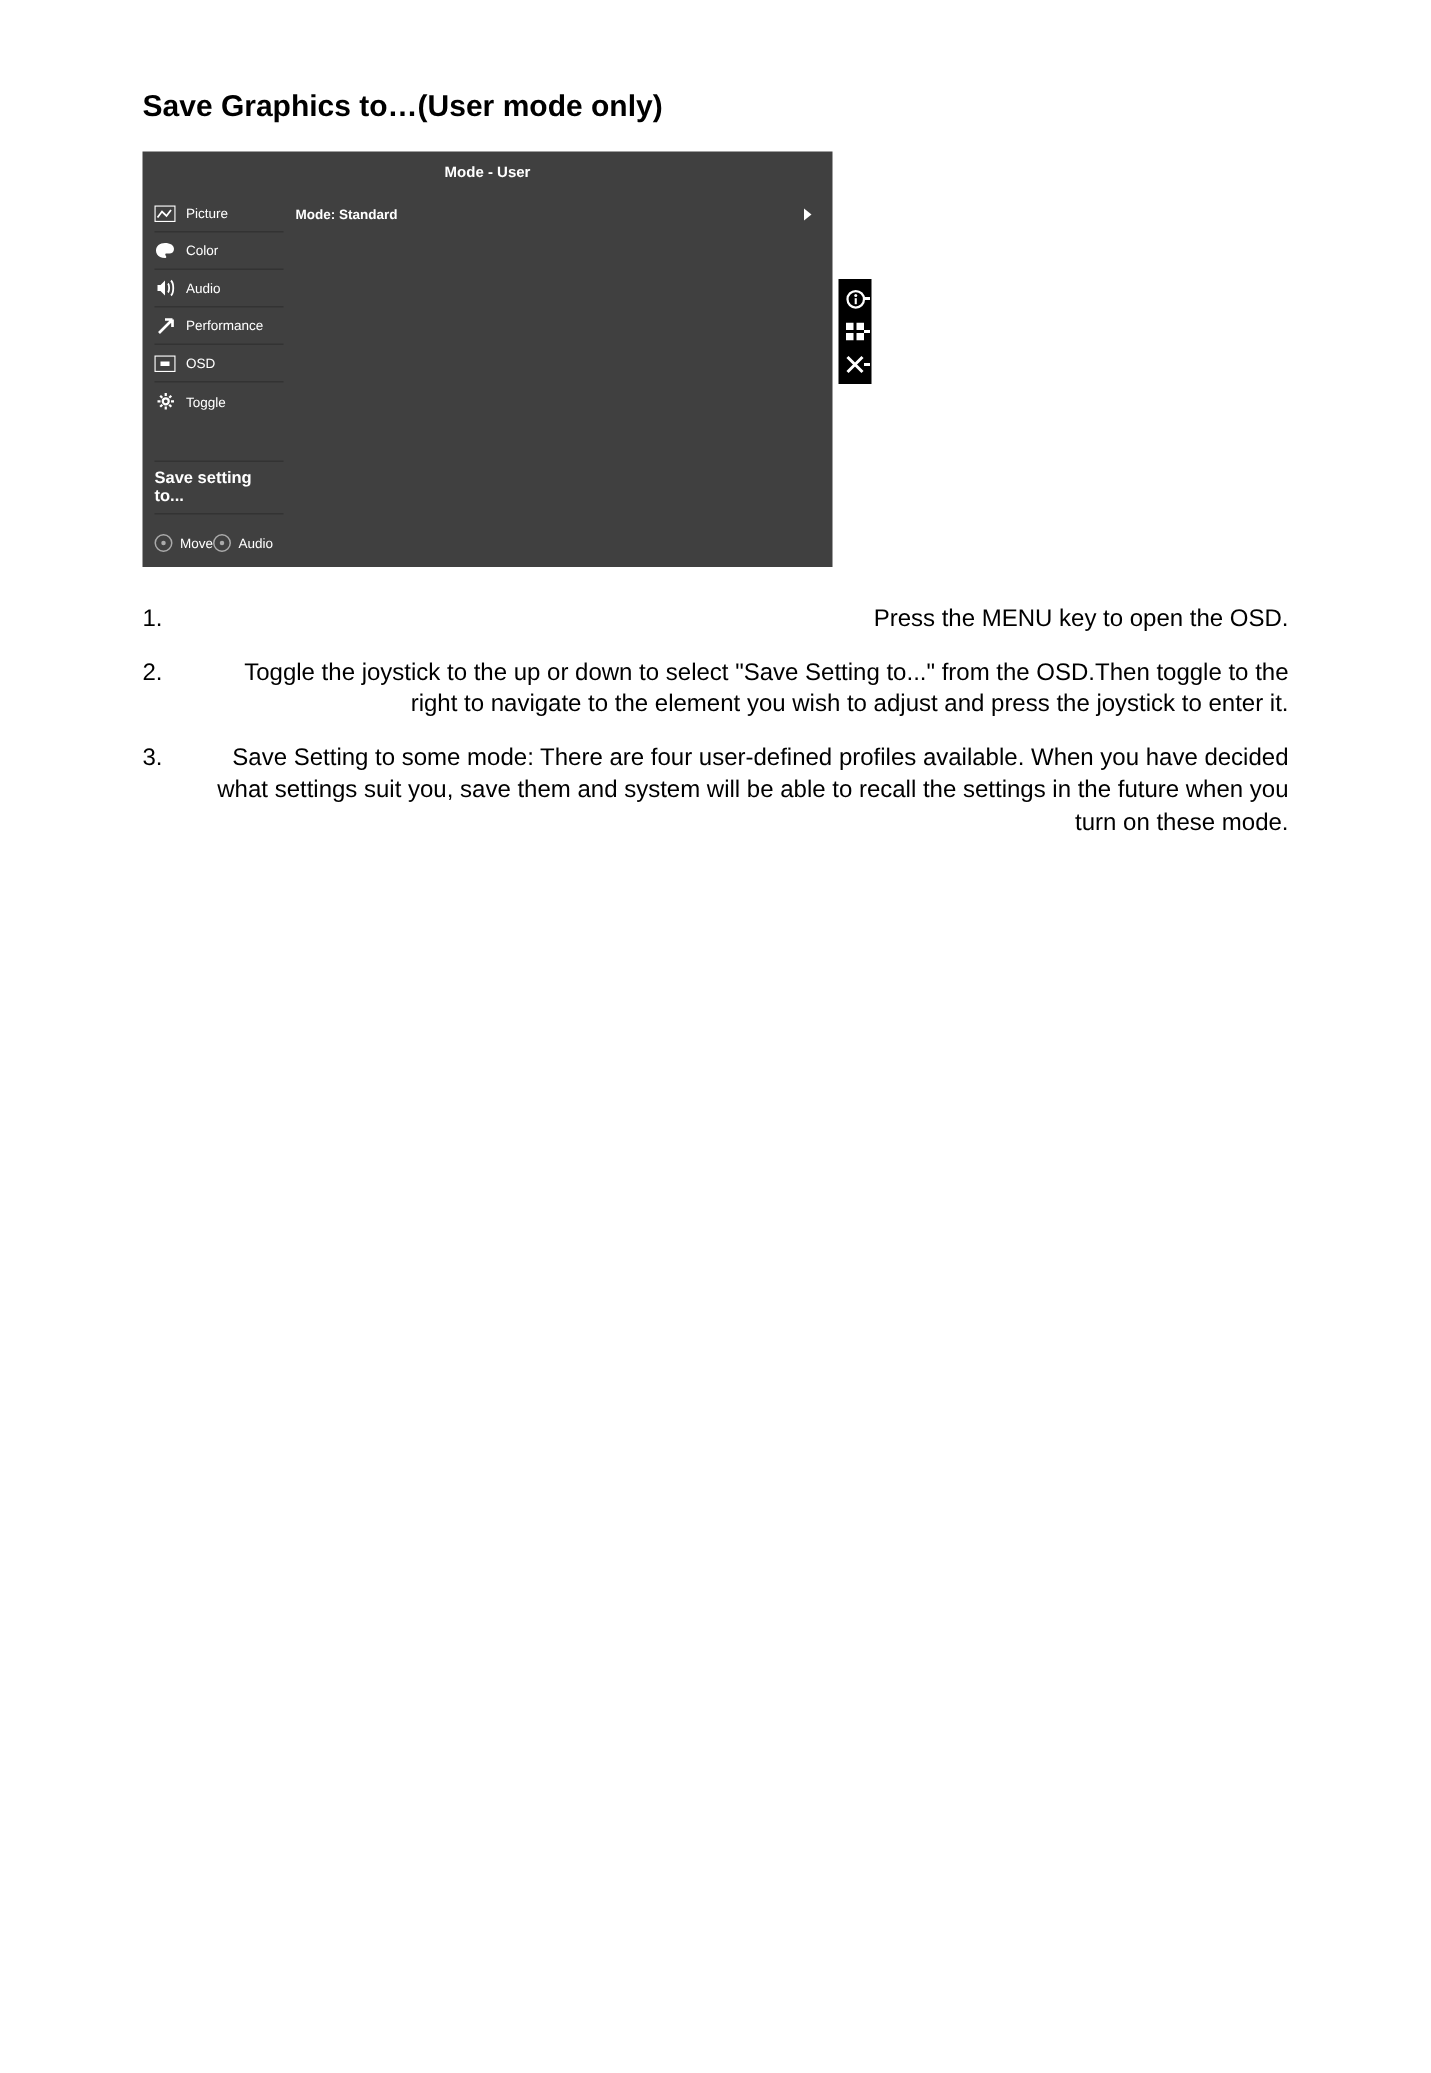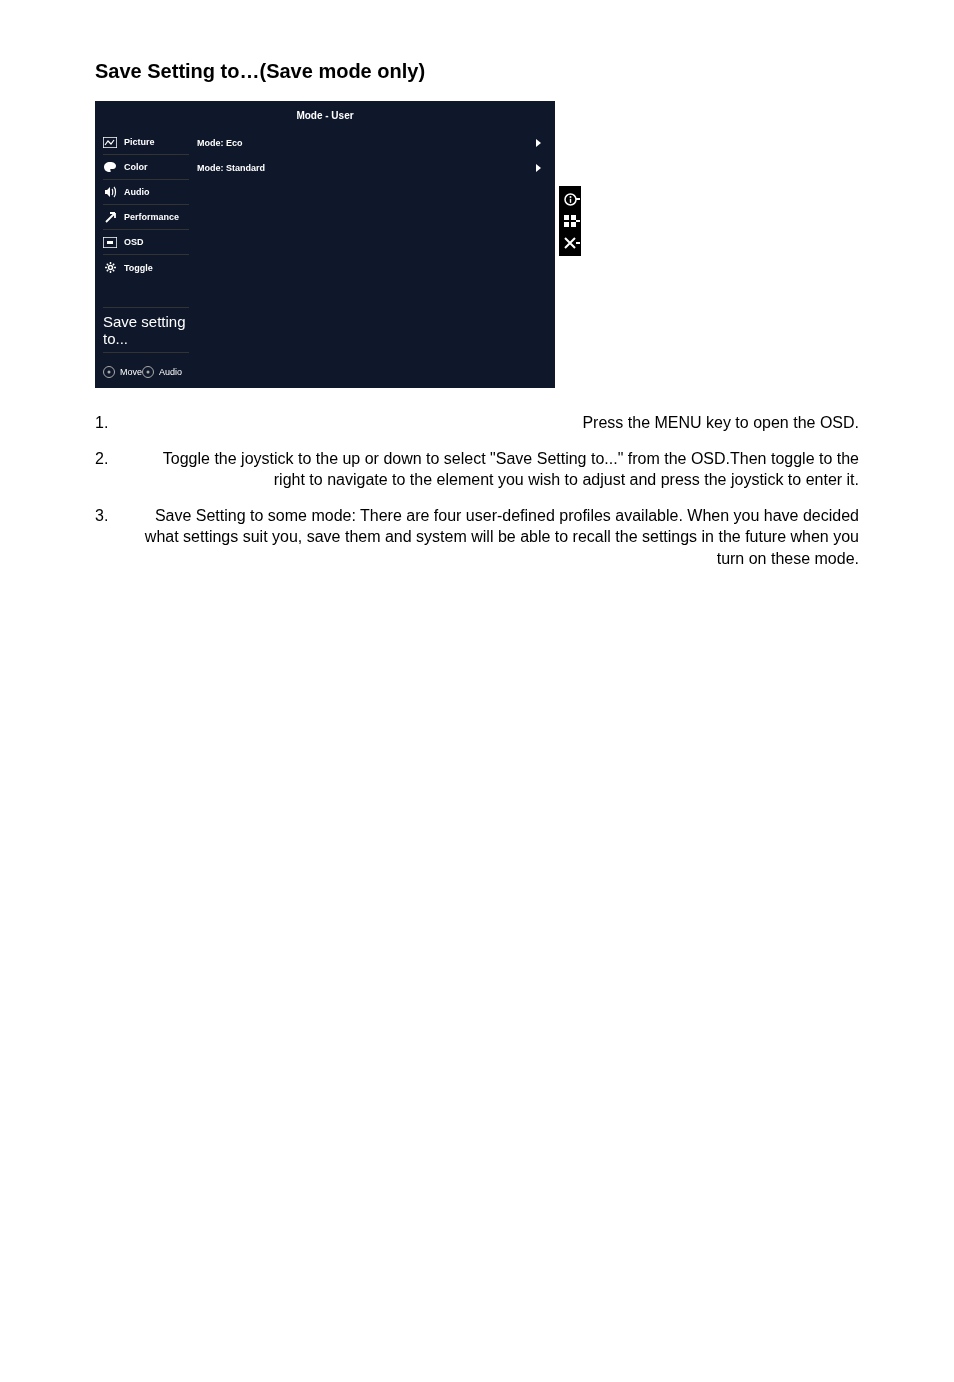--- a/index.html
+++ b/index.html
@@ -15,21 +15,21 @@
       color: #000;
       margin-bottom: 18px;
     }
     .osd-wrap {
       display: flex;
       align-items: flex-start;
       margin-bottom: 24px;
     }
     .osd {
       width: 460px;
-      background: #0f172a;
+      background: #404040;
       color: #fff;
       position: relative;
     }
     .osd-header {
       text-align: center;
       font-size: 10px;
       font-weight: bold;
       padding: 9px 0;
     }
     .osd-body {
@@ -51,21 +51,21 @@
     .sb-item:last-child { border-bottom: none; }
     .sb-icon {
       width: 14px;
       height: 14px;
       display: flex;
       align-items: center;
       justify-content: center;
     }
     .sb-label {
       font-size: 9px;
-      font-weight: bold;
+      font-weight: normal;
       color: #fff;
     }
     .osd-main {
       flex: 1;
       padding-right: 14px;
     }
     .mode-row {
       display: flex;
       justify-content: space-between;
       align-items: center;
@@ -77,22 +77,22 @@
       color: #fff;
     }
     .arrow-right {
       width: 0; height: 0;
       border-top: 4px solid transparent;
       border-bottom: 4px solid transparent;
       border-left: 5px solid #fff;
     }
     .osd-save {
       padding: 2px 8px 6px 8px;
-      font-size: 15px;
-      font-weight: normal;
+      font-size: 11px;
+      font-weight: bold;
       color: #fff;
     }
     .osd-save-inner {
       border-top: 1px solid #333;
       border-bottom: 1px solid #333;
       padding: 5px 0;
       width: 86px;
     }
     .osd-footer {
       display: flex;
@@ -161,21 +161,21 @@
     ol.instructions li::before {
       content: counter(item) ".";
       width: 38px;
       flex-shrink: 0;
     }
     .li-text { flex: 1; text-align: right; }
   </style>
 </head>
 <body>
 
-<h1 class="title">Save Setting to…(Save mode only)</h1>
+<h1 class="title">Save Graphics to…(User mode only)</h1>
 
 <div class="osd-wrap">
   <div class="osd">
     <div class="osd-header">Mode - User</div>
     <div class="osd-body">
       <div class="osd-sidebar">
         <div class="sb-item">
           <span class="sb-icon">
             <svg width="14" height="11" viewBox="0 0 14 11">
                 <rect x="0" y="0" width="14" height="11" fill="none" stroke="#fff" stroke-width="1.5"></rect>
@@ -222,24 +222,20 @@
           <span class="sb-icon">
             <svg width="13" height="13" viewBox="0 0 13 13">
                 <circle cx="6.5" cy="6.5" r="2" fill="none" stroke="#fff" stroke-width="1.5"></circle>
                 <path d="M6.5 1v2M6.5 10v2M1 6.5h2M10 6.5h2M2.8 2.8l1.4 1.4M8.8 8.8l1.4 1.4M2.8 10.2l1.4-1.4M8.8 4.2l1.4-1.4" stroke="#fff" stroke-width="1.5"></path>
               </svg>
           </span>
           <span class="sb-label">Toggle</span>
         </div>
       </div>
       <div class="osd-main">
-        <div class="mode-row">
-          <span class="mode-label">Mode: Eco</span>
-          <span class="arrow-right"></span>
-        </div>
         <div class="mode-row">
           <span class="mode-label">Mode: Standard</span>
           <span class="arrow-right"></span>
         </div>
       </div>
     </div>
     <div class="osd-save">
       <div class="osd-save-inner">Save setting to...</div>
     </div>
     <div class="osd-footer">

